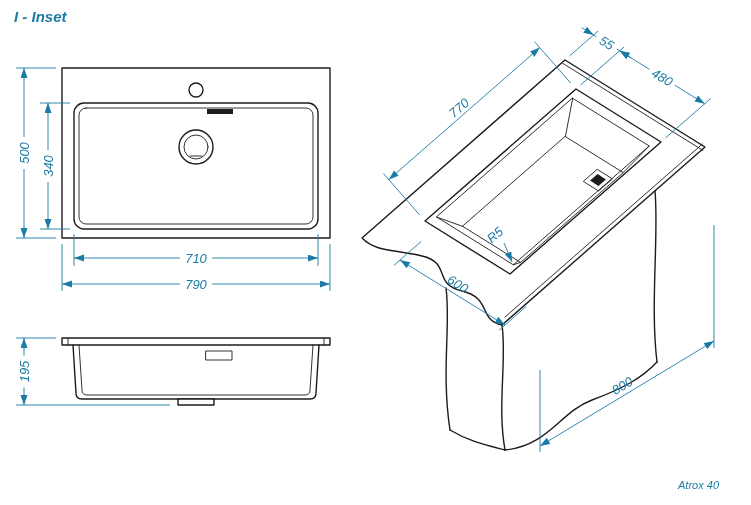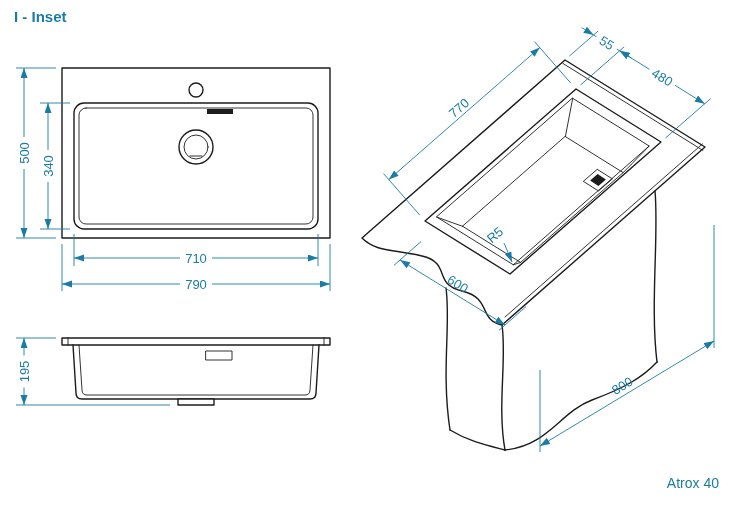--- a/index.html
+++ b/index.html
@@ -1,19 +1,19 @@
 <!DOCTYPE html>
 <html><head>
 <meta charset="utf-8">
 <style>
   html,body{margin:0;padding:0;background:#ffffff;}
   .canvas{position:relative;width:751px;height:505px;background:#fff;overflow:hidden;
-          font-family:"Liberation Sans",sans-serif;}
+          font-family:"Liberation Sans",sans-serif;font-style:italic;}
   .page-title{position:absolute;left:14px;top:8px;font-size:15px;font-weight:bold;color:#1a7ca6;}
-  .model-label{position:absolute;right:32px;bottom:14px;font-size:14px;color:#1a7ca6;}
+  .model-label{position:absolute;right:32px;bottom:14px;font-size:11px;color:#1a7ca6;}
   svg{position:absolute;left:0;top:0;}
   .obj{fill:none;stroke:#1c1c1c;stroke-width:1.4;stroke-linejoin:round;stroke-linecap:round;}
   .obj-thin{fill:none;stroke:#1c1c1c;stroke-width:0.9;stroke-linejoin:round;stroke-linecap:round;}
   .obj-fill{fill:#ffffff;stroke:#1c1c1c;stroke-width:1.4;stroke-linejoin:round;}
   .solid{fill:#1c1c1c;stroke:none;}
   .ext{stroke:#1a7ca6;stroke-width:0.9;fill:none;}
   .dim{stroke:#1a7ca6;stroke-width:0.9;fill:none;}
   .dimtxt{fill:#1a7ca6;font-family:"Liberation Sans",sans-serif;font-size:13px;text-anchor:middle;}
   .mask{fill:#ffffff;stroke:none;}
 </style>

